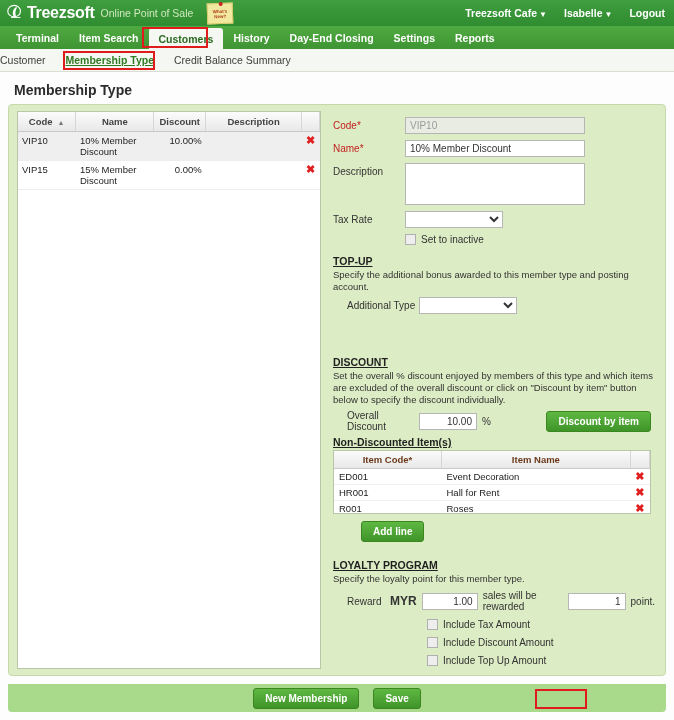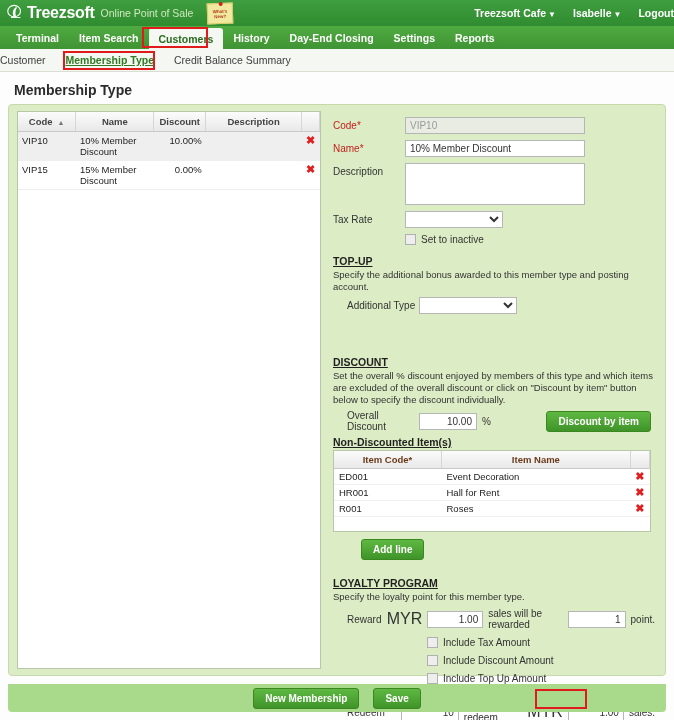--- a/index.html
+++ b/index.html
@@ -44,21 +44,21 @@
   }
   .whatsnew span {
     font-size: 4.5px; color: #b03a1a; font-weight: bold;
     text-align: center; line-height: 5px; display: block;
   }
   .whatsnew:before {
     content: ""; position: absolute; top: -2px; left: 11px;
     width: 4px; height: 4px; background: #cc2222; border-radius: 50%;
   }
   .usermenu {
-    margin-left: auto; padding-right: 0;
+    margin-left: auto; padding-right: 9px;
     display: flex; align-items: center; gap: 17px;
   }
   .usermenu a {
     color: #ffffff; font-size: 10.5px; text-decoration: none;
     font-weight: bold; white-space: nowrap;
   }
   .caret { font-size: 8px; margin-left: 2px; }
 
   
   .mainnav {
@@ -200,41 +200,41 @@
   
   .drow { display: flex; align-items: center; margin: 4px 0 4px 0; }
   .drow .lbl { font-size: 10px; color: #333; width: 72px; padding-left: 14px; }
   .w-disc { width: 58px; text-align: right; }
   .pct { font-size: 10px; margin-left: 5px; color: #333; }
   .disc-btn-wrap { margin-left: auto; padding-right: 4px; }
 
   
   .itemsgrid {
     background: #ffffff; border: 1px solid #b9c7a8;
-    width: 318px; height: 82px; overflow: hidden;
+    width: 318px; height: 64px; overflow: hidden;
   }
   table.ig { width: 100%; border-collapse: collapse; }
   table.ig th {
     background: linear-gradient(#fbfbfb, #e8e8e8);
     border-right: 1px solid #d6d6d6; border-bottom: 1px solid #c9c9c9;
     font-size: 9.5px; font-weight: bold; color: #6b3a1a;
     padding: 3px 2px; text-align: center; white-space: nowrap;
   }
   table.ig td {
     font-size: 9.5px; color: #222; padding: 2px 5px;
     border-bottom: 1px solid #f0f0f0;
   }
   .i-code { width: 108px; }
   .i-name { width: 190px; }
   .i-del { width: 18px; text-align: center; }
 
   
   .lrow { display: flex; align-items: center; margin: 5px 0; }
   .lrow .lbl { font-size: 10px; color: #333; width: 72px; padding-left: 14px; }
-  .myr { font-size: 16px; color: #333; margin-right: 5px; }
+  .myr { font-size: 12px; color: #333; margin-right: 5px; font-weight: bold; }
   .w-amt { width: 56px; text-align: right; }
   .ltext { font-size: 10px; color: #333; margin-left: 5px; }
   .w-pt { width: 58px; text-align: right; }
 
   
   .annot {
     position: absolute; border: 2px solid #e01b1b;
     pointer-events: none; z-index: 50;
   }
 </style>

